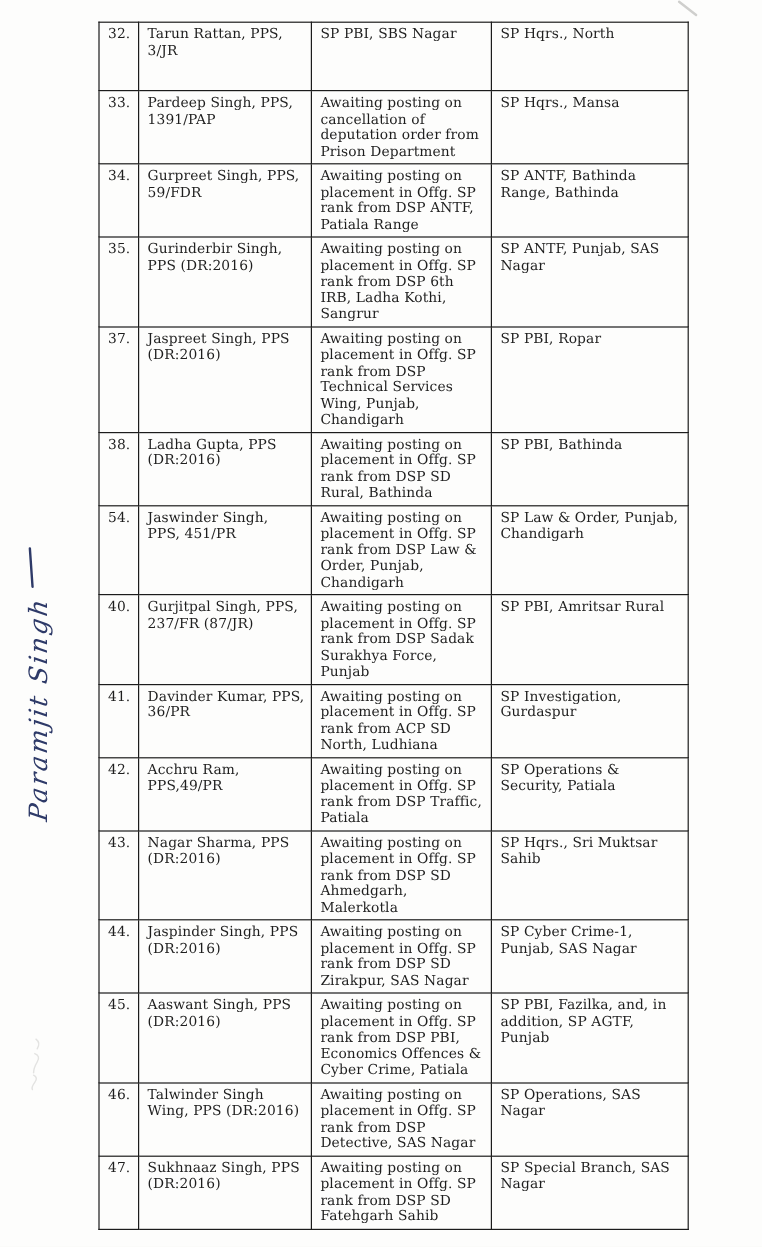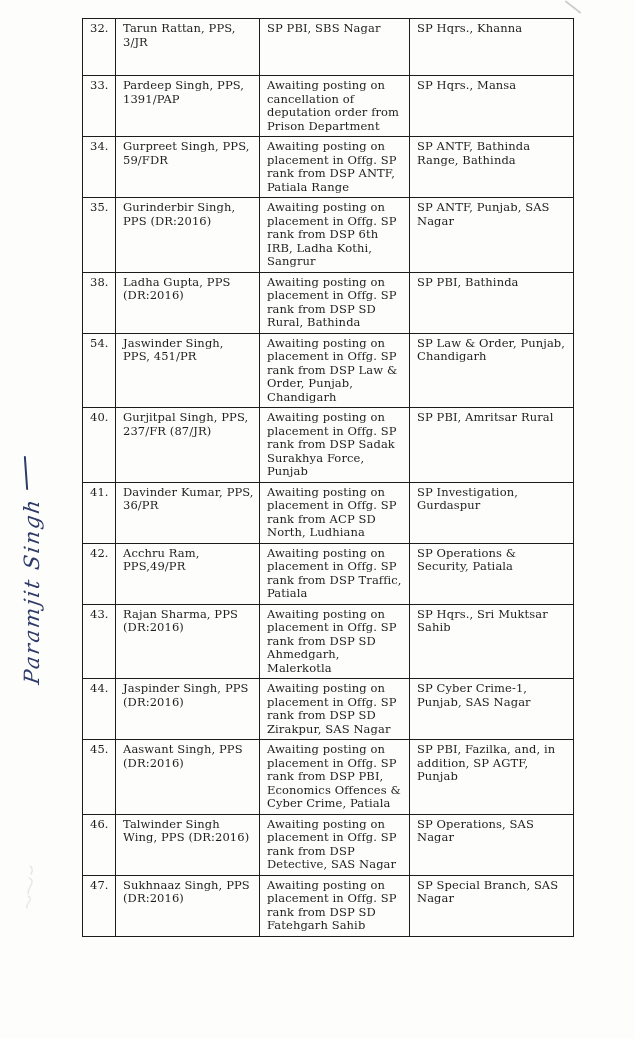--- a/index.html
+++ b/index.html
@@ -96,21 +96,21 @@
       <col style="width:33px">
       <col style="width:144px">
       <col style="width:150px">
       <col style="width:164px">
     </colgroup>
     <tbody>
     <tr>
       <td class="c-sno">32.</td>
       <td class="c-name">Tarun Rattan, PPS, 3/JR</td>
       <td class="c-status">SP PBI, SBS Nagar</td>
-      <td class="c-posting">SP Hqrs., Khanna</td>
+      <td class="c-posting">SP Hqrs., North</td>
     </tr>
 
     <tr>
       <td class="c-sno">33.</td>
       <td class="c-name">Pardeep Singh, PPS, 1391/PAP</td>
       <td class="c-status">Awaiting posting on cancellation of deputation order from Prison Department</td>
       <td class="c-posting">SP Hqrs., Mansa</td>
     </tr>
 
     <tr>
@@ -121,20 +121,26 @@
     </tr>
 
     <tr>
       <td class="c-sno">35.</td>
       <td class="c-name">Gurinderbir Singh, PPS (DR:2016)</td>
       <td class="c-status">Awaiting posting on placement in Offg. SP rank from DSP 6th IRB, Ladha Kothi, Sangrur</td>
       <td class="c-posting">SP ANTF, Punjab, SAS Nagar</td>
     </tr>
 
 
+    <tr>
+      <td class="c-sno">37.</td>
+      <td class="c-name">Jaspreet Singh, PPS (DR:2016)</td>
+      <td class="c-status">Awaiting posting on placement in Offg. SP rank from DSP Technical Services Wing, Punjab, Chandigarh</td>
+      <td class="c-posting">SP PBI, Ropar</td>
+    </tr>
 
     <tr>
       <td class="c-sno">38.</td>
       <td class="c-name">Ladha Gupta, PPS (DR:2016)</td>
       <td class="c-status">Awaiting posting on placement in Offg. SP rank from DSP SD Rural, Bathinda</td>
       <td class="c-posting">SP PBI, Bathinda</td>
     </tr>
 
     <tr>
       <td class="c-sno">54.</td>
@@ -159,21 +165,21 @@
 
     <tr>
       <td class="c-sno">42.</td>
       <td class="c-name">Acchru Ram, PPS,49/PR</td>
       <td class="c-status">Awaiting posting on placement in Offg. SP rank from DSP Traffic, Patiala</td>
       <td class="c-posting">SP Operations &amp; Security, Patiala</td>
     </tr>
 
     <tr>
       <td class="c-sno">43.</td>
-      <td class="c-name">Rajan Sharma, PPS (DR:2016)</td>
+      <td class="c-name">Nagar Sharma, PPS (DR:2016)</td>
       <td class="c-status">Awaiting posting on placement in Offg. SP rank from DSP SD Ahmedgarh, Malerkotla</td>
       <td class="c-posting">SP Hqrs., Sri Muktsar Sahib</td>
     </tr>
 
     <tr>
       <td class="c-sno">44.</td>
       <td class="c-name">Jaspinder Singh, PPS (DR:2016)</td>
       <td class="c-status">Awaiting posting on placement in Offg. SP rank from DSP SD Zirakpur, SAS Nagar</td>
       <td class="c-posting">SP Cyber Crime-1, Punjab, SAS Nagar</td>
     </tr>

